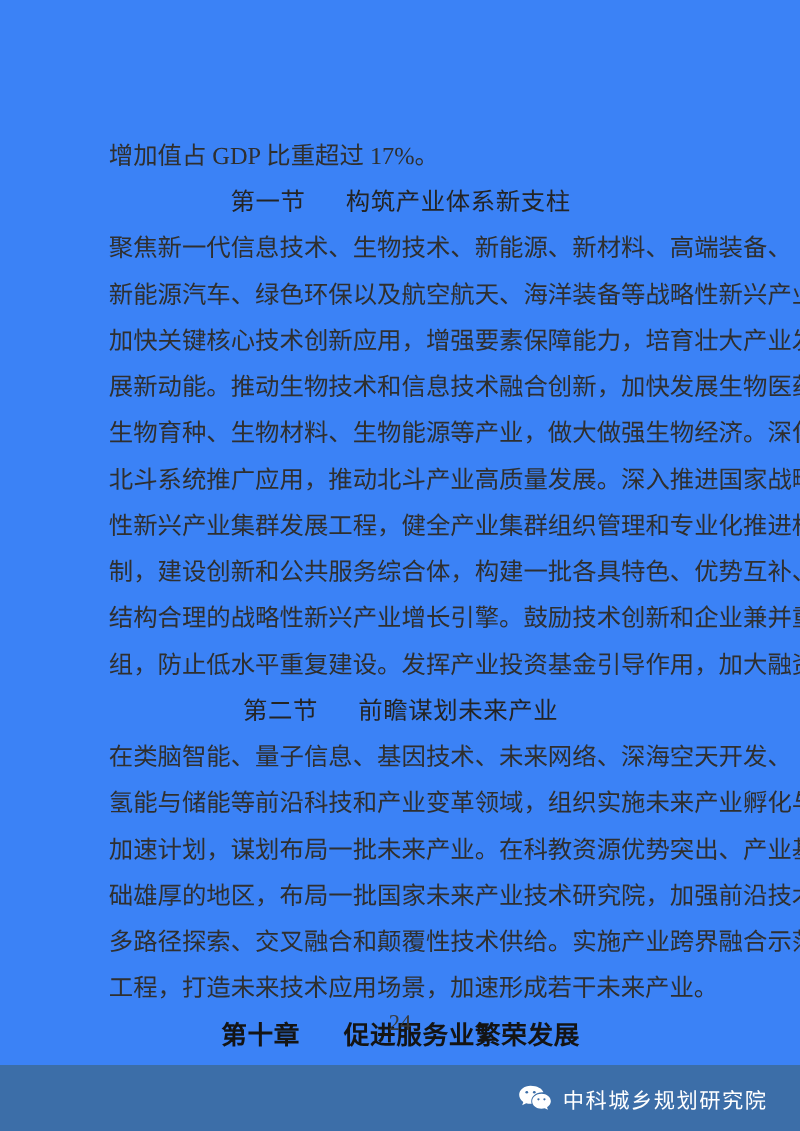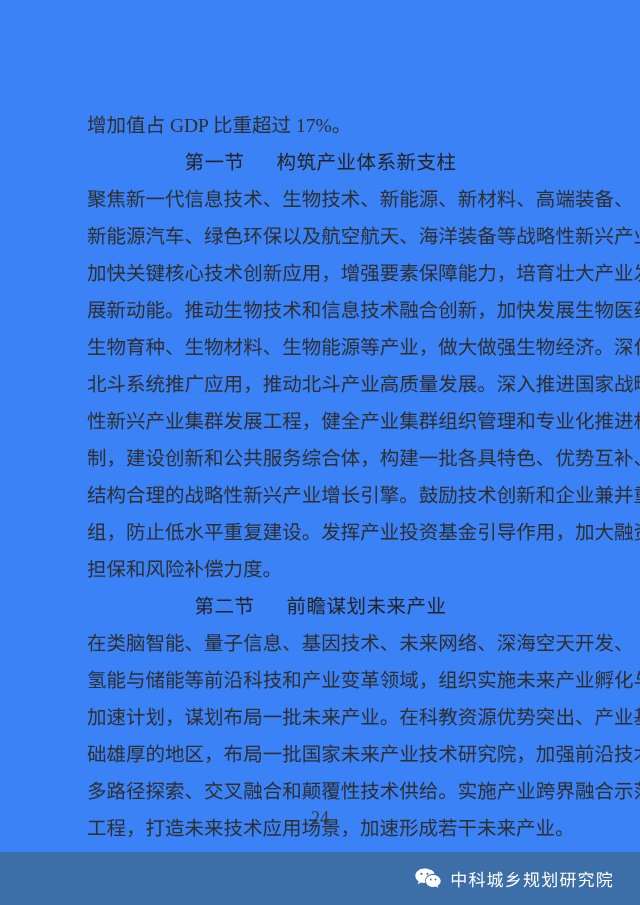--- a/index.html
+++ b/index.html
@@ -438,21 +438,20 @@
         <span>引</span>
         <span>导</span>
         <span>作</span>
         <span>用</span>
         <span>，</span>
         <span>加</span>
         <span>大</span>
         <span>融</span>
         <span>资</span>
       </div>
-    <div class="line ragged">担保和风险补偿力度。</div>
 
     <div class="heading-section">
       <span>第二节</span>
       <span class="gap-wide"></span>
       <span>前瞻谋划未来产业</span>
     </div>
 
     <div class="line">
         <span>在</span>
         <span>类</span>

